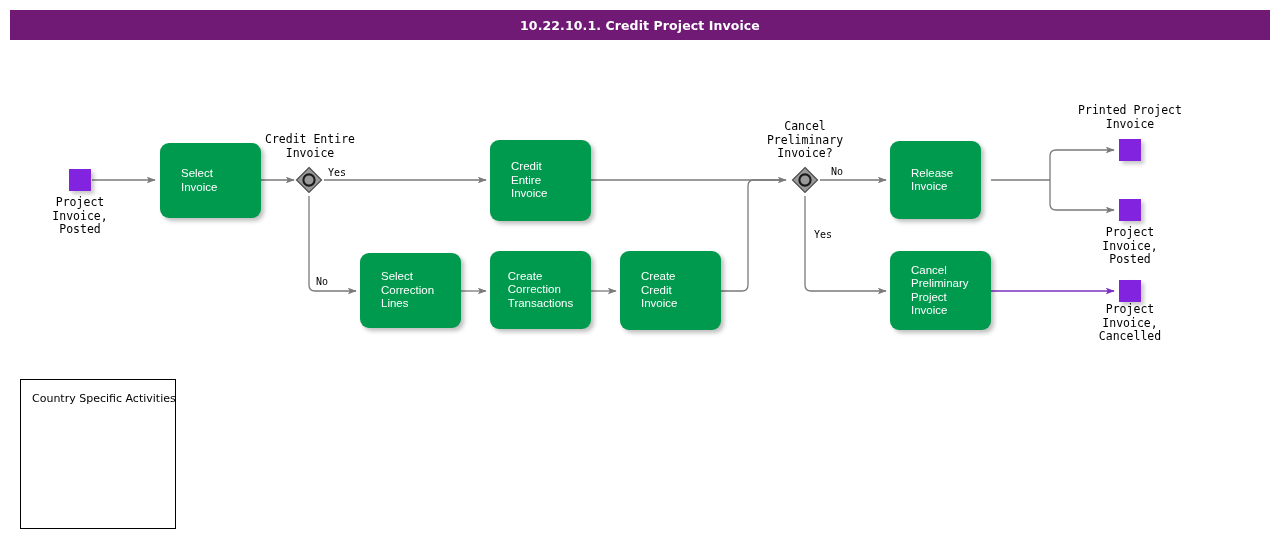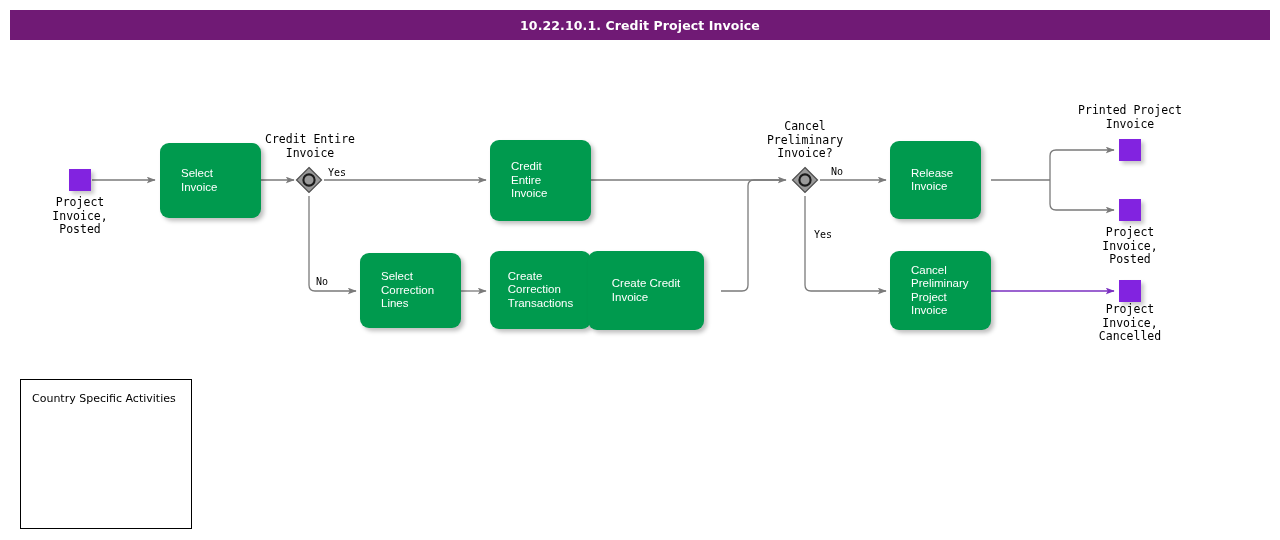--- a/index.html
+++ b/index.html
@@ -90,21 +90,21 @@
   }
   .decision {
     position: absolute;
     width: 28px;
     height: 28px;
   }
   .legendbox {
     position: absolute;
     left: 20px;
     top: 379px;
-    width: 172px;
+    width: 156px;
     height: 150px;
     border: 1.6px solid #000000;
     background: #ffffff;
     box-sizing: border-box;
   }
   .legend-title {
     position: absolute;
     left: 11px;
     top: 12px;
     font-family: "DejaVu Sans", sans-serif;
@@ -197,21 +197,21 @@
     <span class="proc-label">Select Correction
 Lines</span>
   </div>
 
   <div class="proc" style="left:490px; top:251px; width:101px; height:78px;">
     <span class="proc-label">Create
 Correction
 Transactions</span>
   </div>
 
-  <div class="proc" style="left:588px; top:251px; width:116px; height:79px;">
+  <div class="proc" style="left:620px; top:251px; width:101px; height:79px;">
     <span class="proc-label">Create Credit
 Invoice</span>
   </div>
 
   <div class="proc" style="left:890px; top:141px; width:91px; height:78px;">
     <span class="proc-label">Release Invoice</span>
   </div>
 
   <div class="proc" style="left:890px; top:251px; width:101px; height:79px;">
     <span class="proc-label">Cancel

